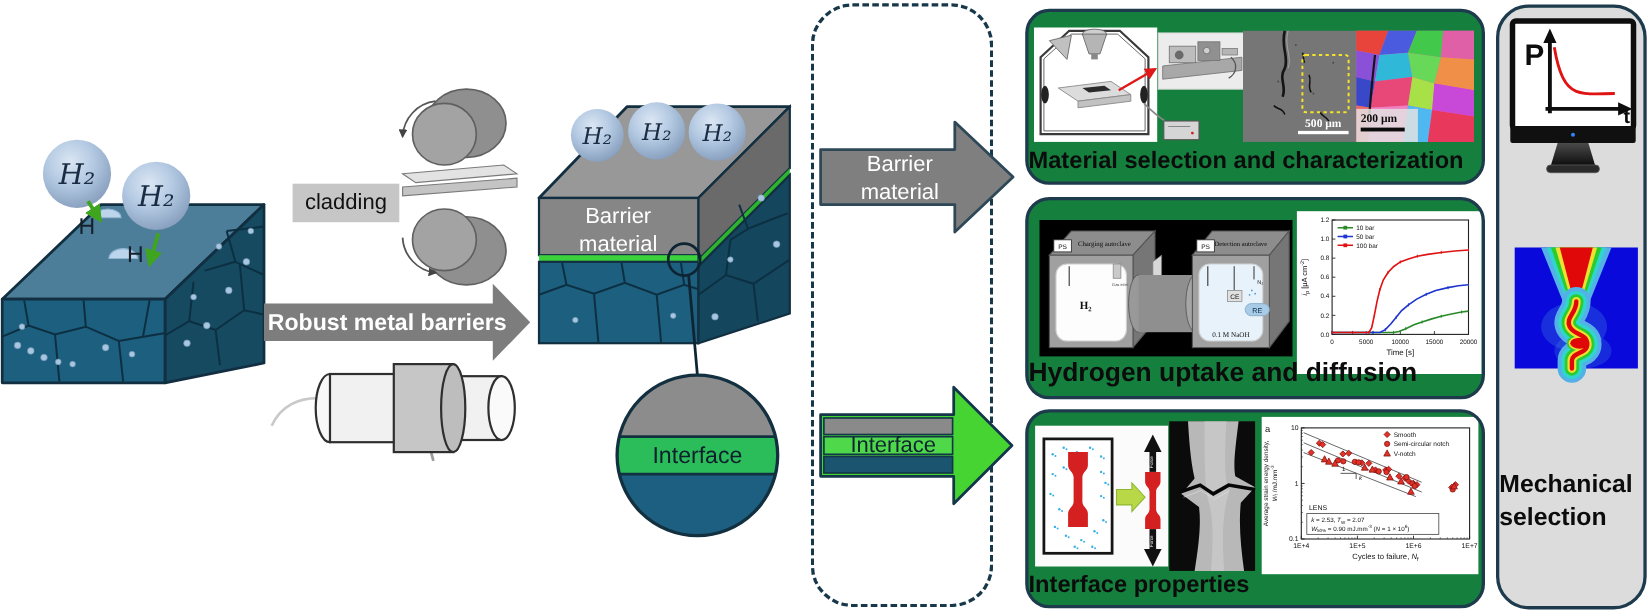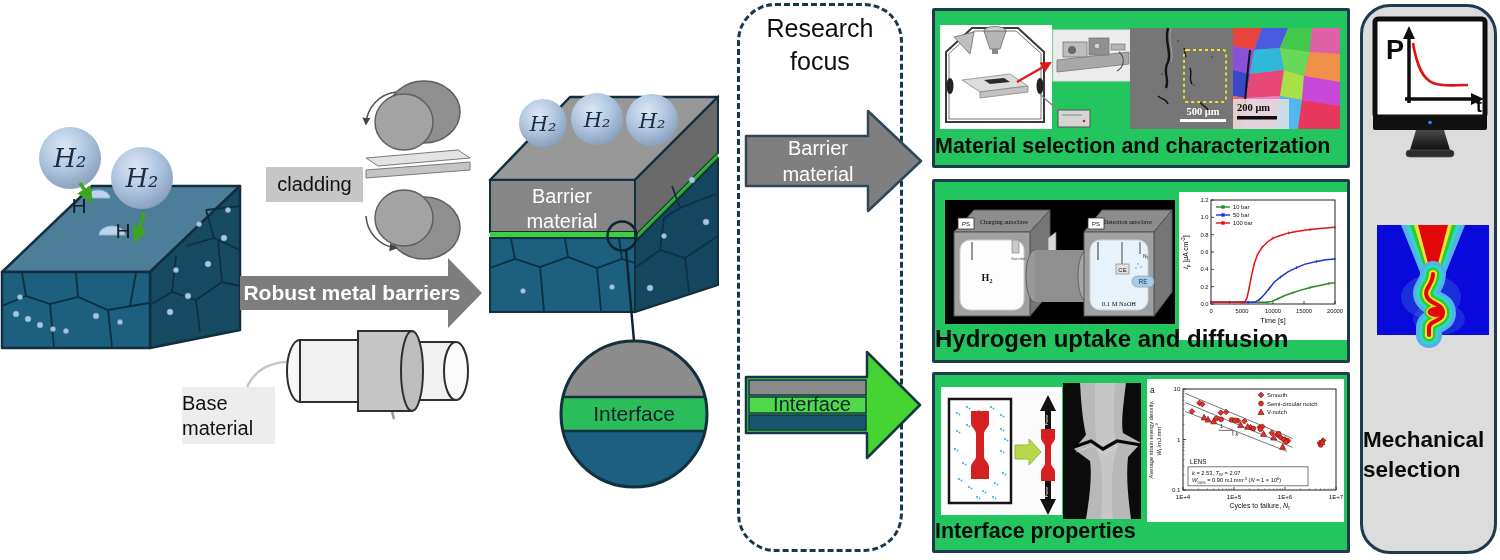--- a/index.html
+++ b/index.html
@@ -14,43 +14,41 @@
              font-size:20px;color:#111;text-align:left;line-height:1.25}
   #cladding-label{left:266px;top:167px;width:97px;height:35px;background:#c6c6c6}
   #base-material-label{left:182px;top:387px;width:93px;height:57px;background:#ededed}
   #lined-material-label{left:309px;top:420px;width:152px;height:36px;background:#b4b4b4}
 
   #research-focus-box{position:absolute;left:737px;top:3px;width:160px;height:543px;
              border:3px dashed #17384a;border-radius:38px}
   #research-focus-title{position:absolute;left:737px;top:12px;width:166px;text-align:center;
              font-size:25px;line-height:1.3;color:#0e0e0e}
 
-  .panel{position:absolute;background:#22c55e;border:3.5px solid #1d3b4c;border-radius:2px;
+  .panel{position:absolute;background:#15803d;border:3.5px solid #1d3b4c;border-radius:22px;
          box-sizing:border-box;overflow:hidden}
   .panel-title{position:absolute;left:0;right:0;text-align:left;font-weight:bold;color:#0c0c0c}
   #panel-characterization{left:932px;top:8px;width:418px;height:160px}
   #panel-characterization .panel-title{bottom:6px;font-size:21.5px}
   #panel-hydrogen{left:932px;top:179px;width:418px;height:184px}
   #panel-hydrogen .panel-title{bottom:7px;font-size:24px}
   #panel-mechanical{left:932px;top:372px;width:418px;height:181px}
   #panel-mechanical .panel-title{bottom:6px;font-size:21.5px}
   #panel-numerical{left:1360px;top:4px;width:137px;height:550px;background:#dcdcdc;border-radius:30px}
   #panel-numerical .panel-title{top:418px;font-size:22.5px;line-height:1.35}
   .block-line{display:block}
 </style>
 </head>
 <body>
 
 <div class="stage">
 
   <div id="research-focus-box"></div>
-  <div id="research-focus-title">Research focus</div>
 
   <div id="cladding-label" class="label-box">cladding</div>
-  <div id="base-material-label" class="label-box">Base material</div>
 
   <div class="panel" id="panel-characterization">
     <svg width="411" height="131" viewBox="0 0 411 131">
       <defs>
         <marker id="mRed" viewBox="0 0 10 10" refX="8" refY="5" markerWidth="5" markerHeight="5" orient="auto">
           <path d="M0,0 L10,5 L0,10 z" fill="#e01818"></path>
         </marker>
       </defs>
 
       <g>

